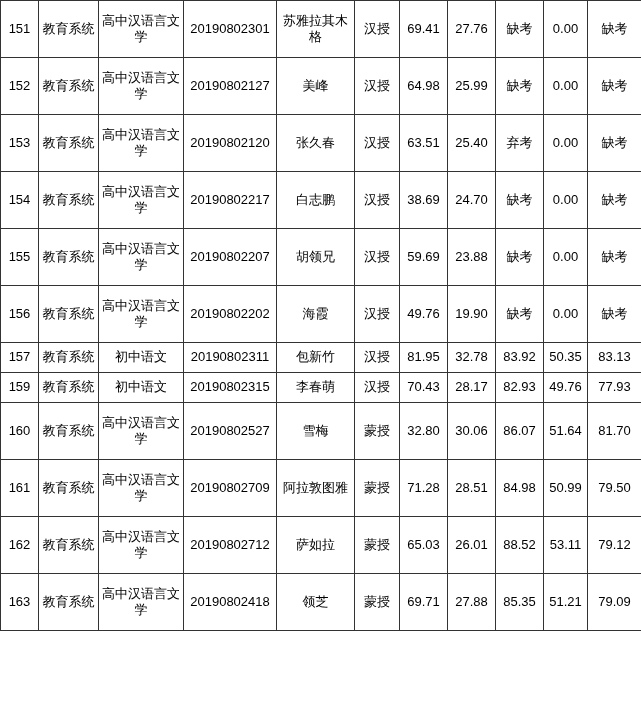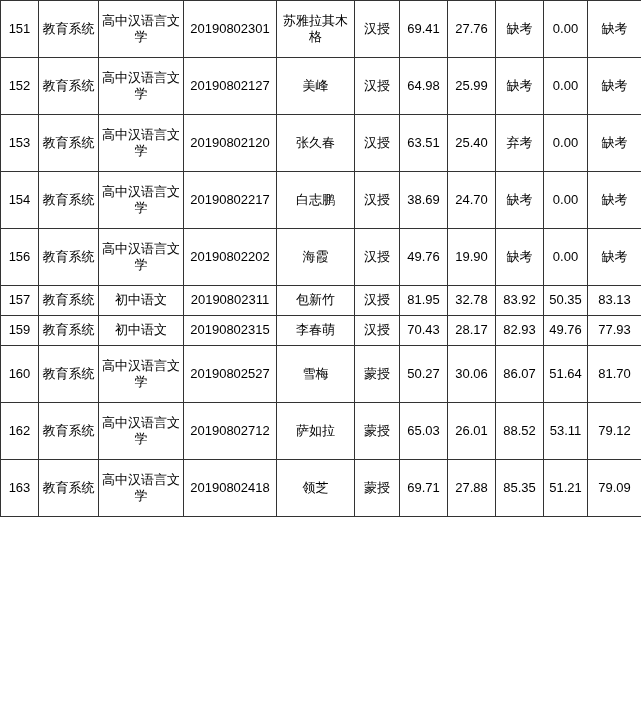--- a/index.html
+++ b/index.html
@@ -124,20 +124,33 @@
           <td class="code">20190802217</td>
           <td class="name">白志鹏</td>
           <td class="lang">汉授</td>
           <td class="num">38.69</td>
           <td class="num">24.70</td>
           <td class="absent">缺考</td>
           <td class="num">0.00</td>
           <td class="absent">缺考</td>
         </tr>
         <tr class="tall">
+          <td class="idx">155</td>
+          <td class="dept">教育系统</td>
+          <td class="subject">高中汉语言文学</td>
+          <td class="code">20190802207</td>
+          <td class="name">胡领兄</td>
+          <td class="lang">汉授</td>
+          <td class="num">59.69</td>
+          <td class="num">23.88</td>
+          <td class="absent">缺考</td>
+          <td class="num">0.00</td>
+          <td class="absent">缺考</td>
+        </tr>
+        <tr class="tall">
           <td class="idx">156</td>
           <td class="dept">教育系统</td>
           <td class="subject">高中汉语言文学</td>
           <td class="code">20190802202</td>
           <td class="name">海霞</td>
           <td class="lang">汉授</td>
           <td class="num">49.76</td>
           <td class="num">19.90</td>
           <td class="absent">缺考</td>
           <td class="num">0.00</td>
@@ -169,25 +182,38 @@
           <td class="num">49.76</td>
           <td class="num">77.93</td>
         </tr>
         <tr class="tall">
           <td class="idx">160</td>
           <td class="dept">教育系统</td>
           <td class="subject">高中汉语言文学</td>
           <td class="code">20190802527</td>
           <td class="name">雪梅</td>
           <td class="lang">蒙授</td>
-          <td class="num">50.27</td>
+          <td class="num">32.80</td>
           <td class="num">30.06</td>
           <td class="num">86.07</td>
           <td class="num">51.64</td>
           <td class="num">81.70</td>
+        </tr>
+        <tr class="tall">
+          <td class="idx">161</td>
+          <td class="dept">教育系统</td>
+          <td class="subject">高中汉语言文学</td>
+          <td class="code">20190802709</td>
+          <td class="name">阿拉敦图雅</td>
+          <td class="lang">蒙授</td>
+          <td class="num">71.28</td>
+          <td class="num">28.51</td>
+          <td class="num">84.98</td>
+          <td class="num">50.99</td>
+          <td class="num">79.50</td>
         </tr>
         <tr class="tall">
           <td class="idx">162</td>
           <td class="dept">教育系统</td>
           <td class="subject">高中汉语言文学</td>
           <td class="code">20190802712</td>
           <td class="name">萨如拉</td>
           <td class="lang">蒙授</td>
           <td class="num">65.03</td>
           <td class="num">26.01</td>

